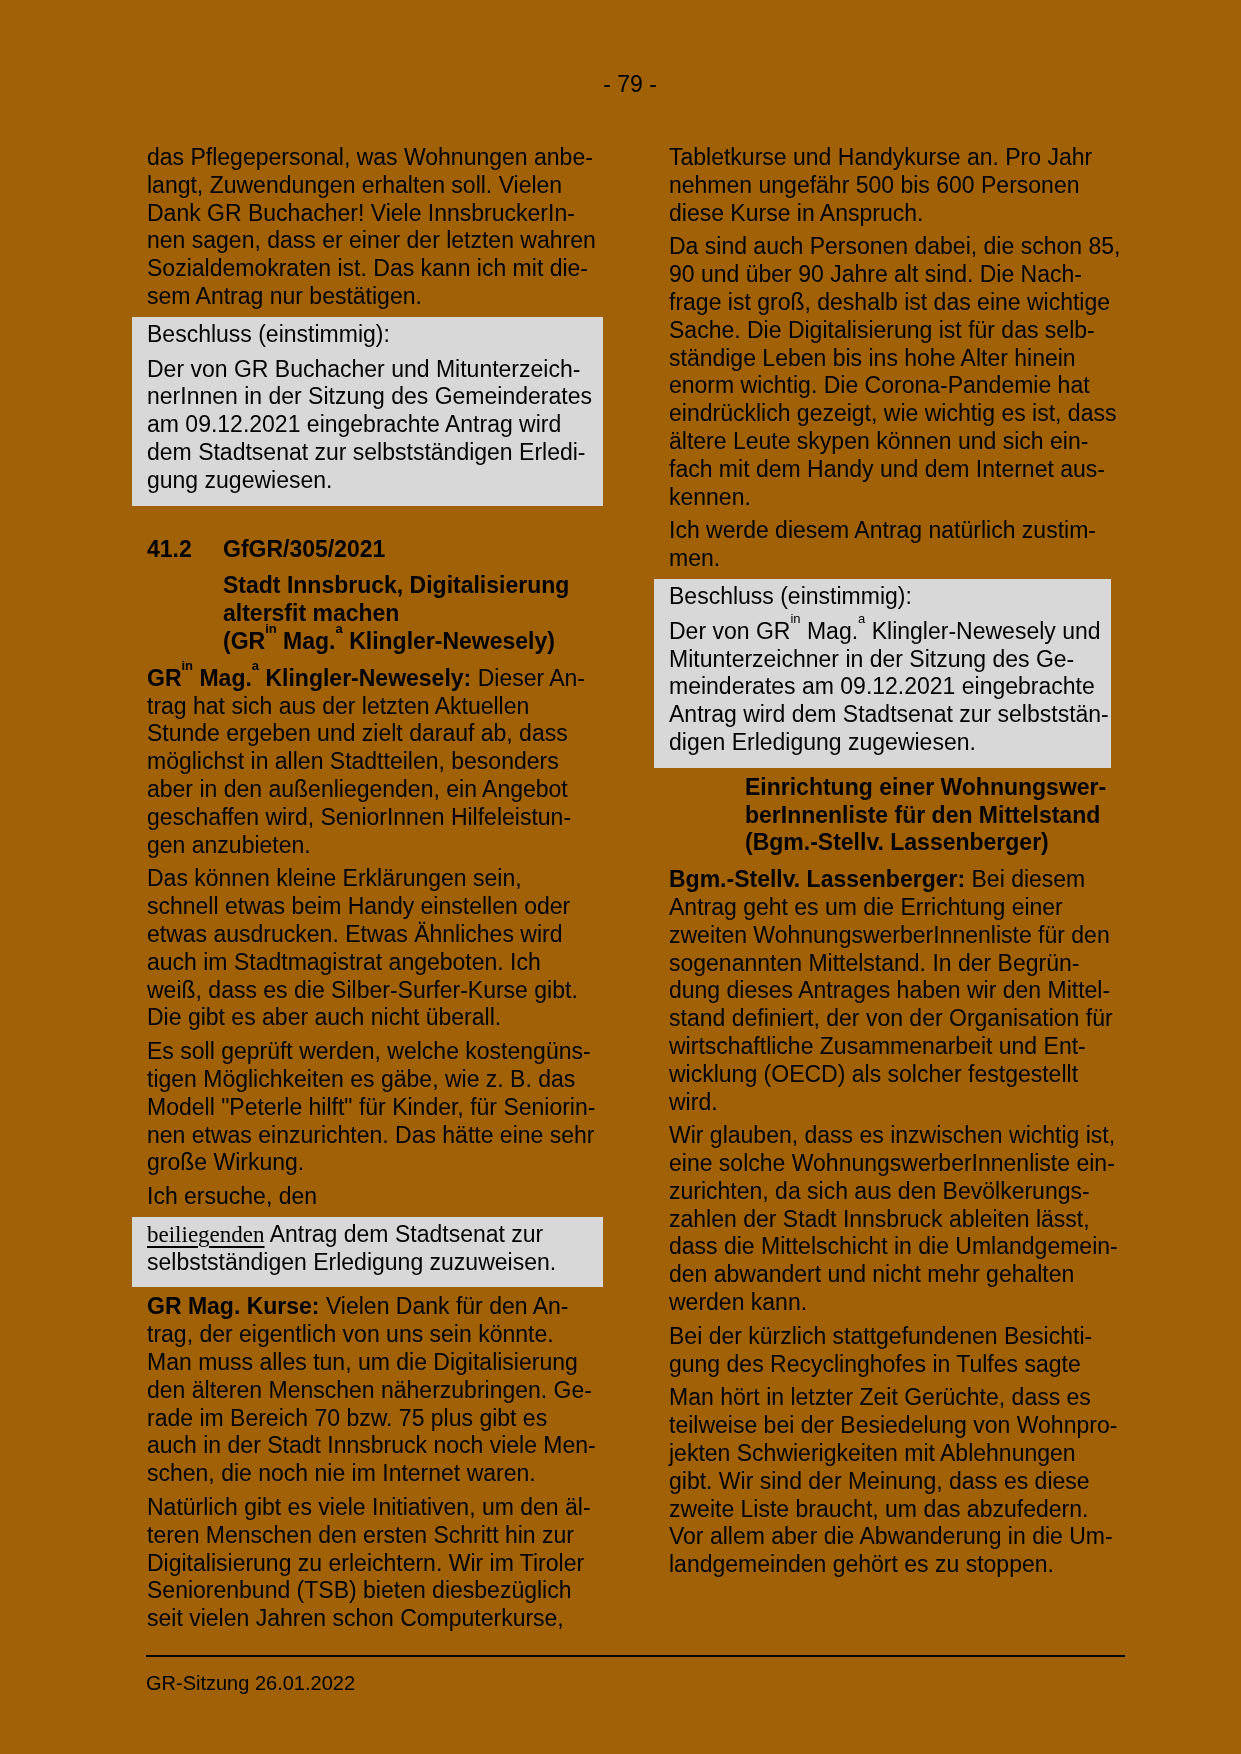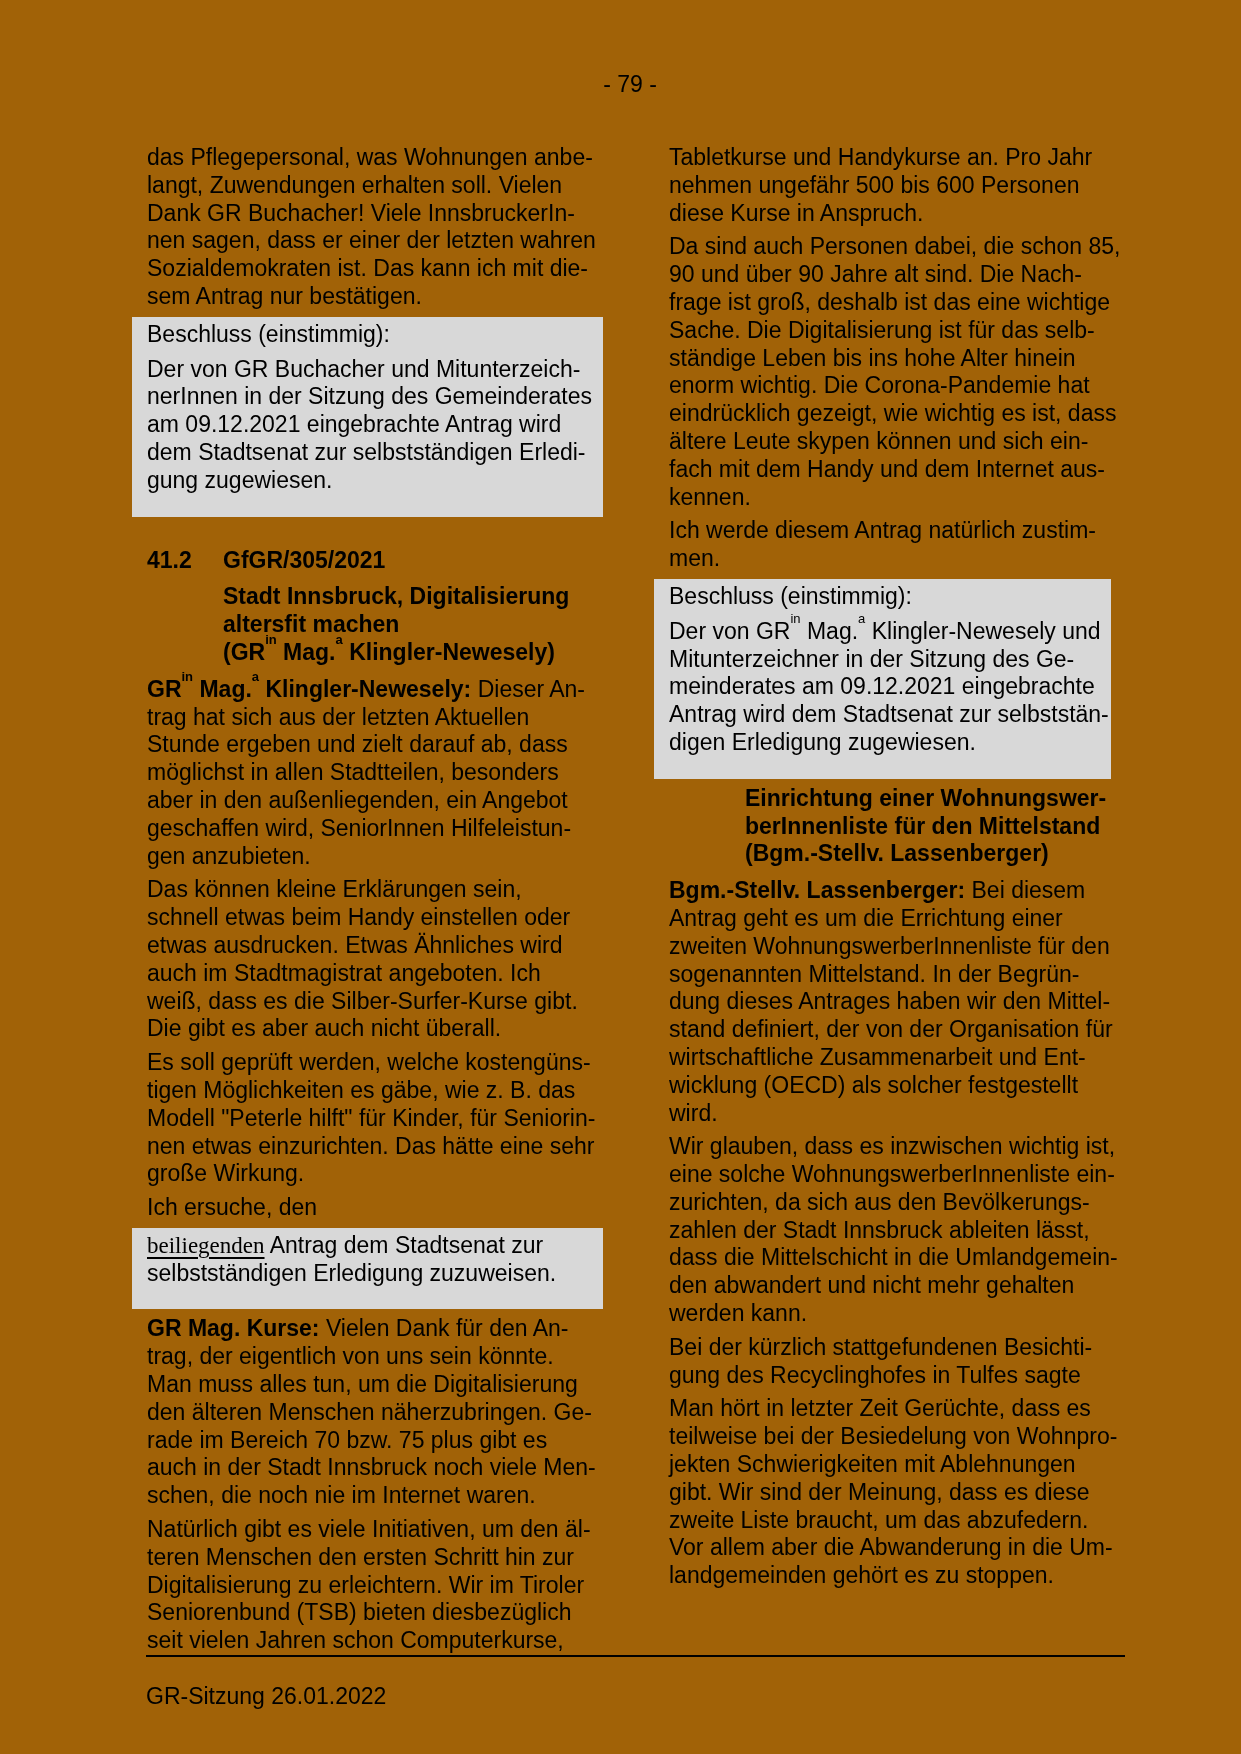--- a/index.html
+++ b/index.html
@@ -3,29 +3,29 @@
 <meta charset="utf-8">
 <style>
   html,body{margin:0;padding:0;background:#ffffff;}
   body{width:1241px;height:1754px;position:relative;font-family:"Liberation Sans",sans-serif;color:#000;}
   .page{position:absolute;left:0;top:0;width:1241px;height:1754px;background:#a16207;overflow:hidden;}
   .page-number{position:absolute;top:70px;left:147px;width:966px;text-align:center;font-size:23px;line-height:28px;}
   .col{position:absolute;top:144px;font-size:23px;line-height:27.8px;}
   .col-left{left:147px;width:456px;}
   .col-right{left:648px;width:442px;margin-left:21px;}
   .para{margin:0 0 6px 0;white-space:nowrap;}
-  .decision{background:#d8d8d8;margin:2px 0 6px -15px;padding:4px 4px 22px 15px;}
+  .decision{background:#d8d8d8;margin:2px 0 6px -15px;padding:4px 4px 11px 15px;}
   .decision p{margin:0 0 7px 0;white-space:nowrap;}
   .decision p:last-child{margin-bottom:0;}
   .heading{display:flex;font-weight:bold;margin:30px 0 9px 0;white-space:nowrap;}
   .heading .num{flex:none;width:76px;}
   .subheading{font-weight:bold;margin:0 0 9px 76px;white-space:nowrap;}
   sup{font-size:13px;line-height:0;position:relative;top:-7px;}
   .u{text-decoration:underline;text-decoration-thickness:2px;text-underline-offset:4px;font-family:Liberation Serif, serif;}
-  .footer{position:absolute;left:146px;top:1655px;width:979px;border-top:2px solid #000;padding-top:25px;font-size:23px;line-height:28px;}
+  .footer{position:absolute;left:146px;top:1655px;width:979px;border-top:2px solid #000;padding-top:12px;font-size:20px;line-height:28px;}
 </style>
 </head>
 <body>
 
 <div class="page">
   <div class="page-number">- 79 -</div>
   <div class="col col-left" id="col-left">
       <p class="para">das Pflegepersonal, was Wohnungen anbe-<br>langt, Zuwendungen erhalten soll. Vielen<br>Dank GR Buchacher! Viele InnsbruckerIn-<br>nen sagen, dass er einer der letzten wahren<br>Sozialdemokraten ist. Das kann ich mit die-<br>sem Antrag nur bestätigen.</p>
       <div class="decision">
         <p>Beschluss (einstimmig):</p>

